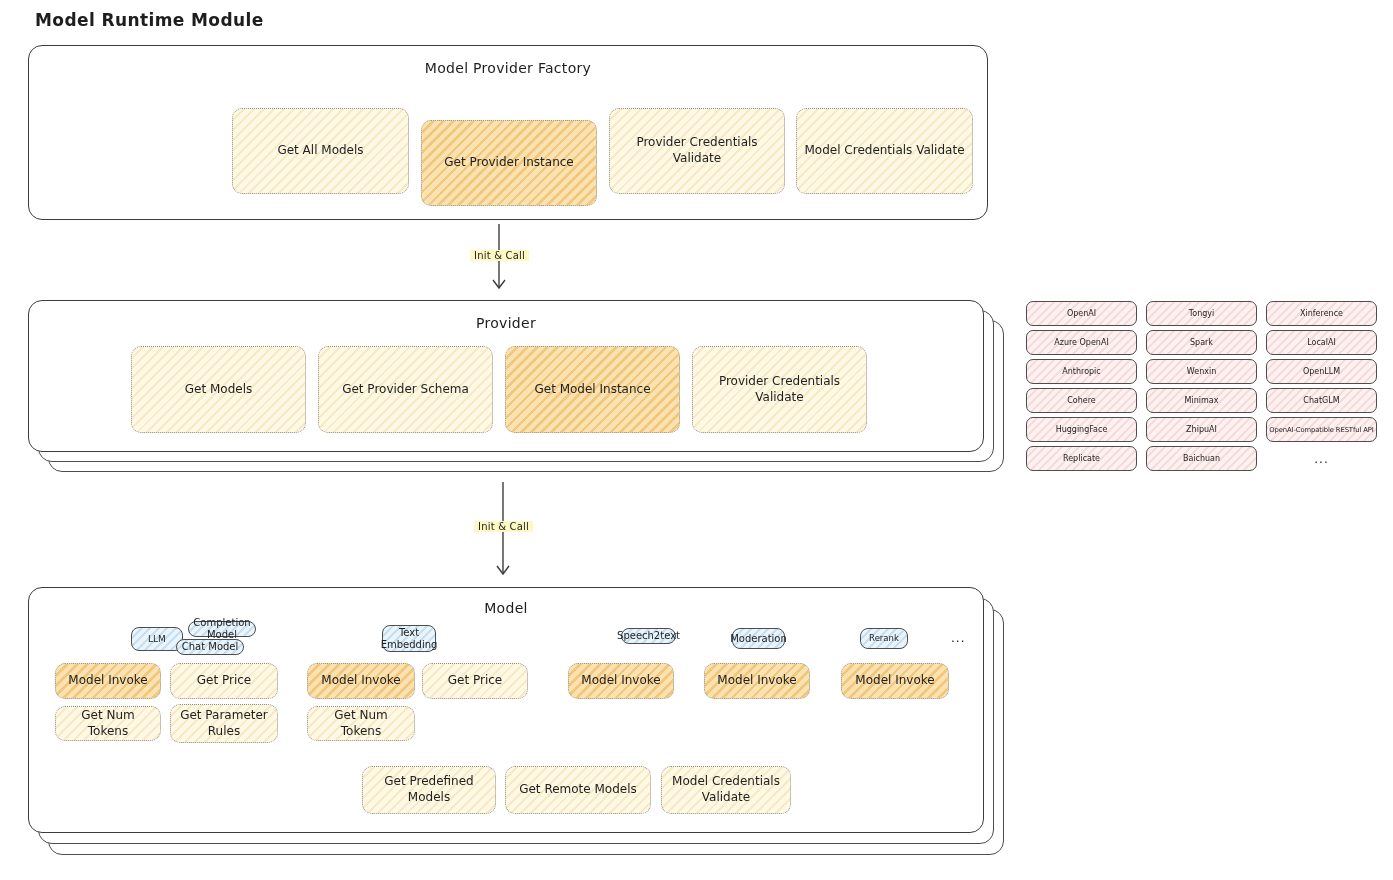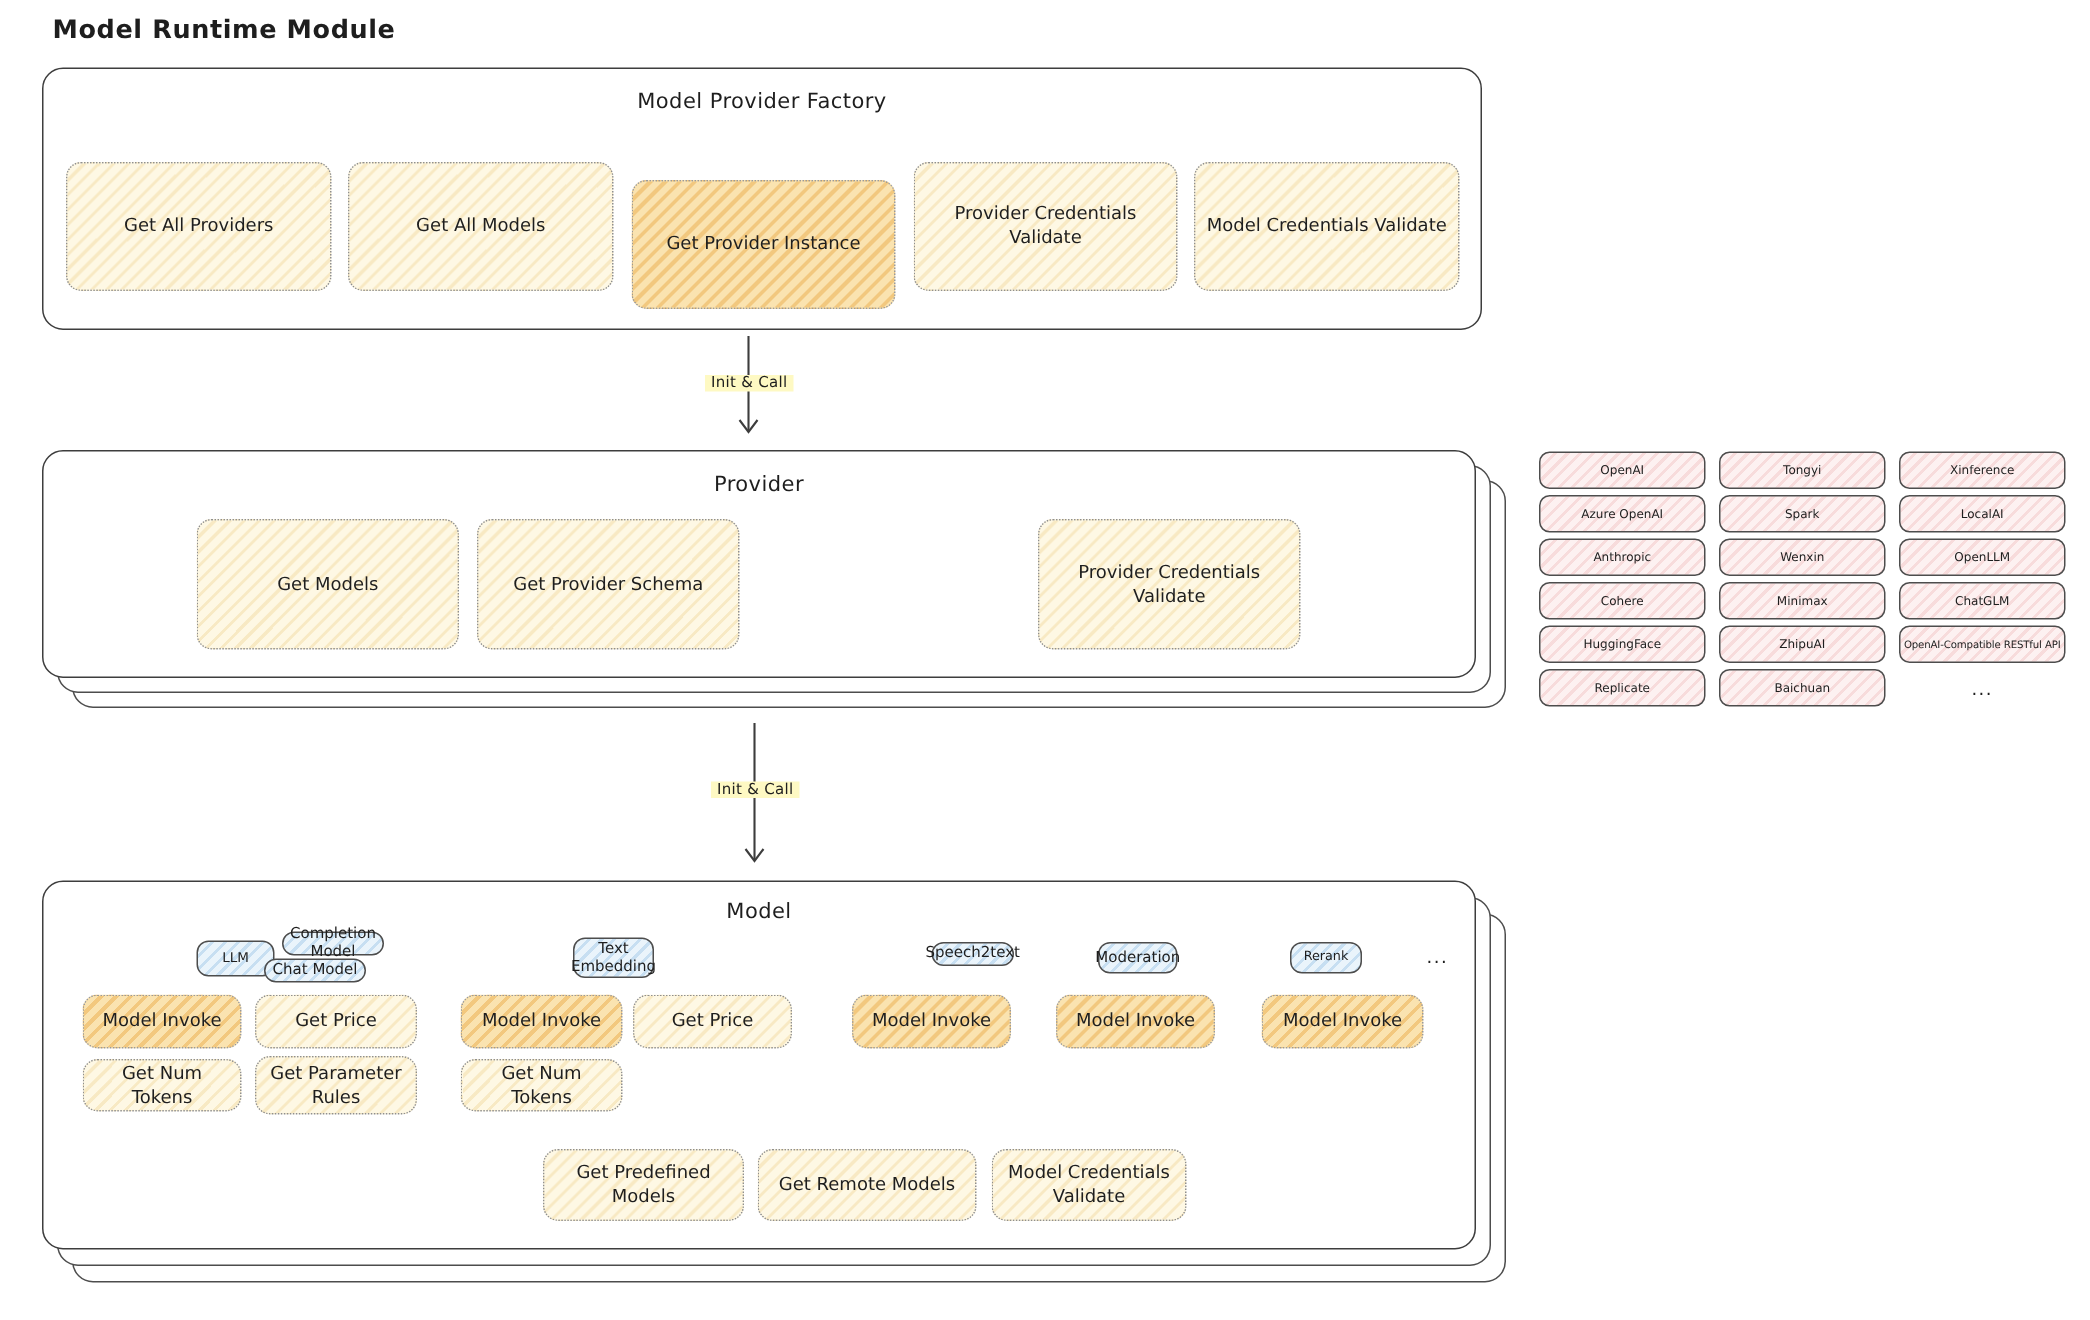--- a/index.html
+++ b/index.html
@@ -78,39 +78,39 @@
 </style>
 </head>
 <body>
 
 <div class="canvas">
 
   <div class="page-title">Model Runtime Module</div>
 
   <div class="container" style="left:28px; top:45px; width:960px; height:175px;">
     <div class="sec-title" style="top:14px;">Model Provider Factory</div>
-    <div class="node yellow" style="left:15px; top:62px; width:177px; height:86px;">Get All Providers</div>
     <div class="node yellow" style="left:203px; top:62px; width:177px; height:86px;">Get All Models</div>
     <div class="node orange" style="left:392px; top:74px; width:176px; height:86px;">Get Provider Instance</div>
     <div class="node yellow" style="left:580px; top:62px; width:176px; height:86px;">Provider Credentials Validate</div>
     <div class="node yellow" style="left:767px; top:62px; width:177px; height:86px;">Model Credentials Validate</div>
   </div>
 
   <svg class="arrow-svg" style="left:490px; top:224px;" width="18" height="72">
     <line x1="9" y1="0" x2="9" y2="64" stroke="#3d3d3d" stroke-width="1.4"></line>
     <polyline points="3,56 9,64 15,56" fill="none" stroke="#3d3d3d" stroke-width="1.4"></polyline>
   </svg>
   <div class="arrow-label" style="left:470px; top:250px;">Init &amp; Call</div>
 
   <div class="stack-layer" style="left:48px; top:320px; width:956px; height:152px;"></div>
   <div class="stack-layer" style="left:38px; top:310px; width:956px; height:152px;"></div>
   <div class="container" style="left:28px; top:300px; width:956px; height:152px;">
     <div class="sec-title" style="top:14px;">Provider</div>
     <div class="node yellow" style="left:102px; top:45px; width:175px; height:87px;">Get Models</div>
     <div class="node yellow" style="left:289px; top:45px; width:175px; height:87px;">Get Provider Schema</div>
+    <div class="node orange" style="left:476px; top:45px; width:175px; height:87px;">Get Model Instance</div>
     <div class="node yellow" style="left:663px; top:45px; width:175px; height:87px;">Provider Credentials Validate</div>
   </div>
 
   <div class="providers-grid">
     <div class="pink-cell">OpenAI</div>
     <div class="pink-cell">Tongyi</div>
     <div class="pink-cell">Xinference</div>
     <div class="pink-cell">Azure OpenAI</div>
     <div class="pink-cell">Spark</div>
     <div class="pink-cell">LocalAI</div>

